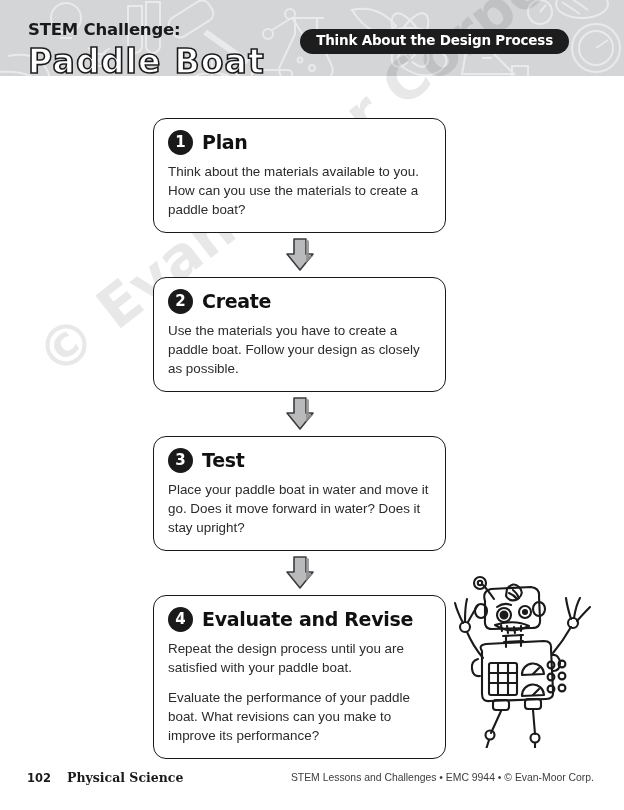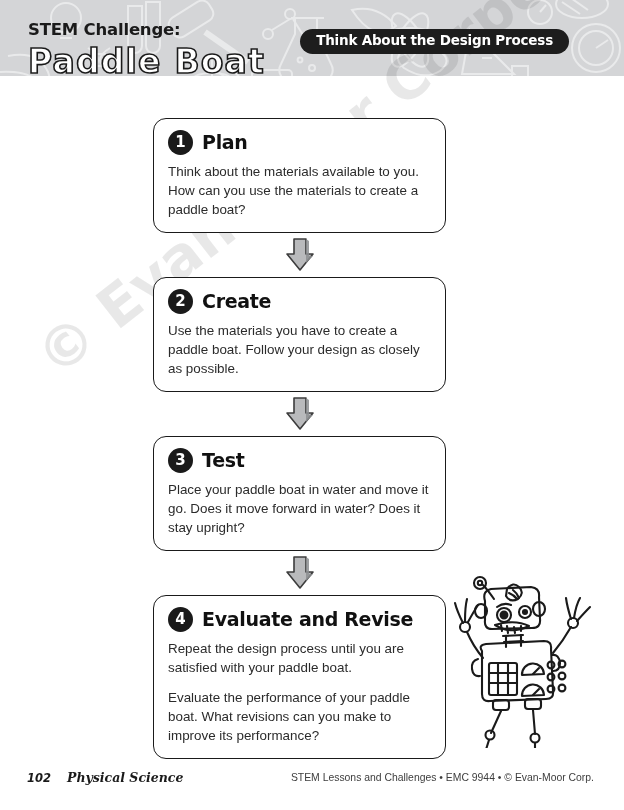--- a/index.html
+++ b/index.html
@@ -190,21 +190,20 @@
     width: 624px;
     height: 18px;
   }
   .footer-left {
     position: absolute;
     left: 27px;
     top: 0;
     display: flex;
     align-items: baseline;
     gap: 16px;
-    font-style: italic;
   }
   .footer-page {
     font-family: "DejaVu Sans", sans-serif;
     font-size: 11.5px;
     font-weight: bold;
     color: #1a1a1a;
   }
   .footer-subject {
     font-family: "DejaVu Serif", serif;
     font-size: 12.5px;

